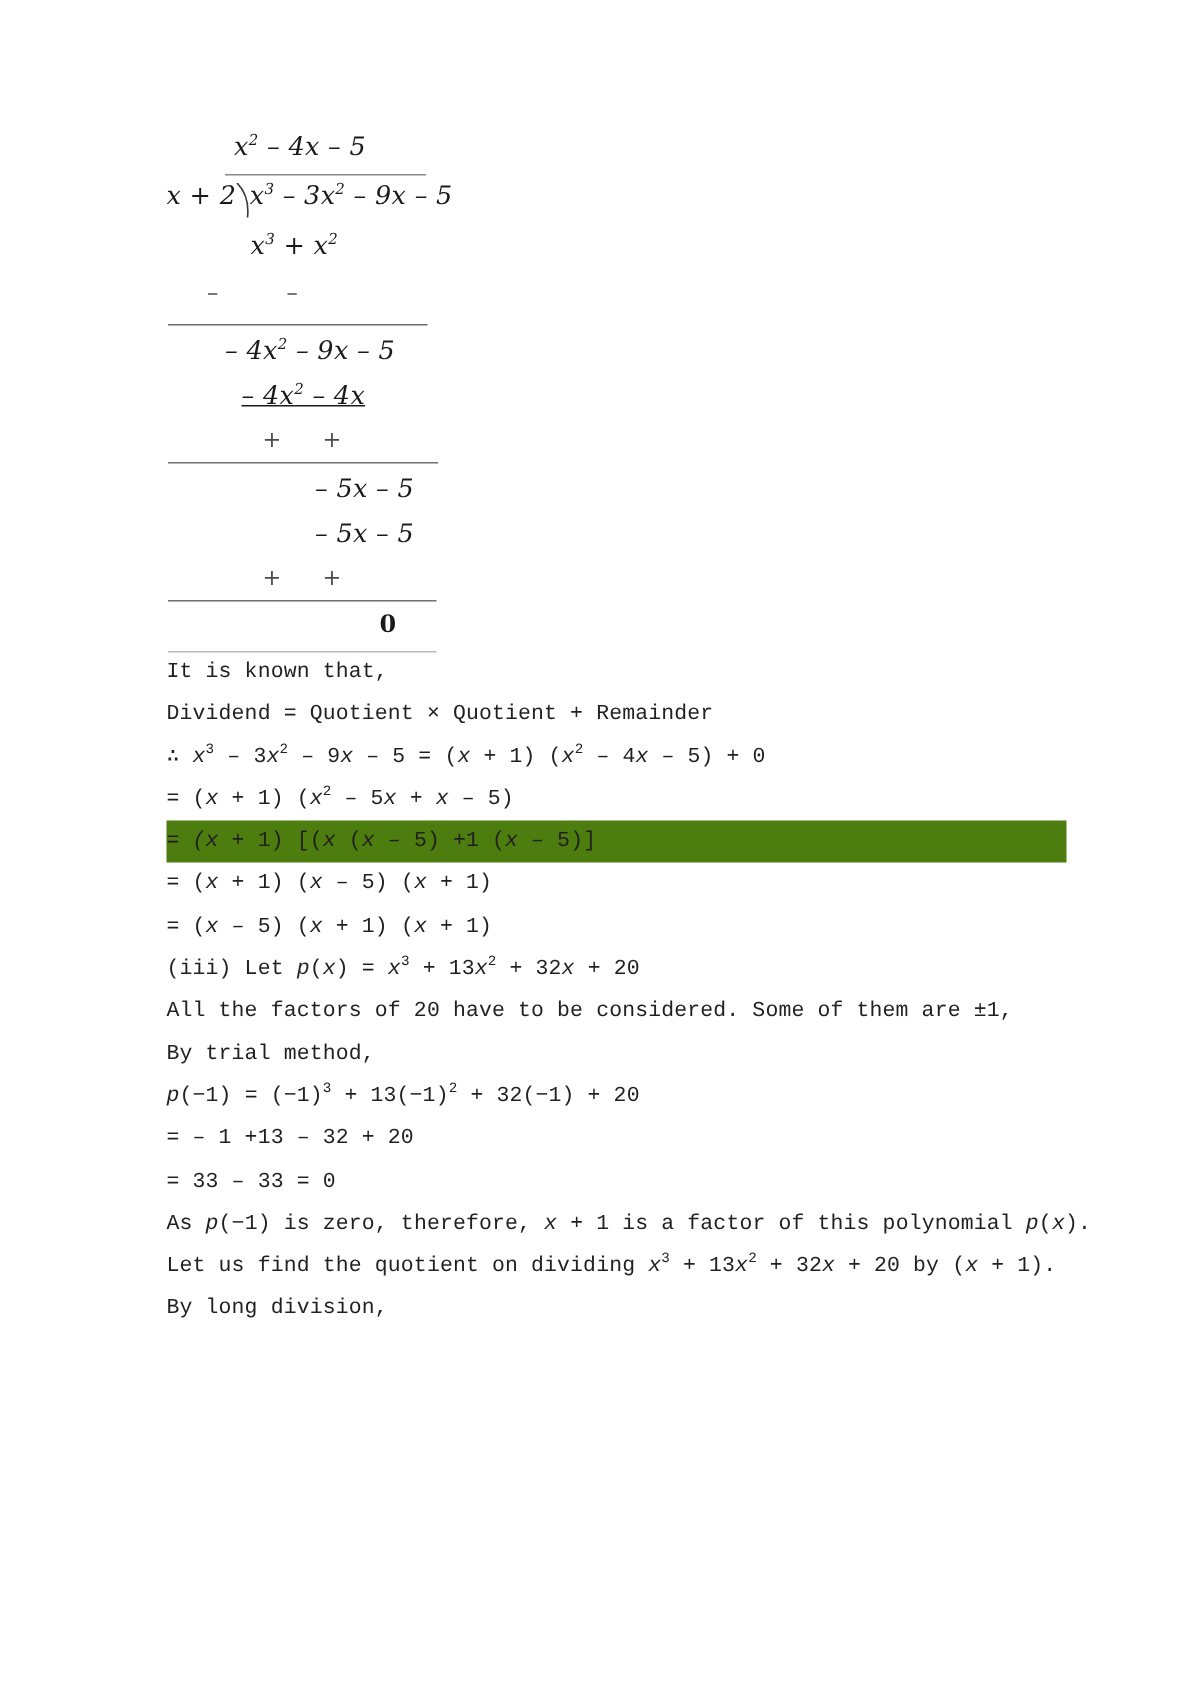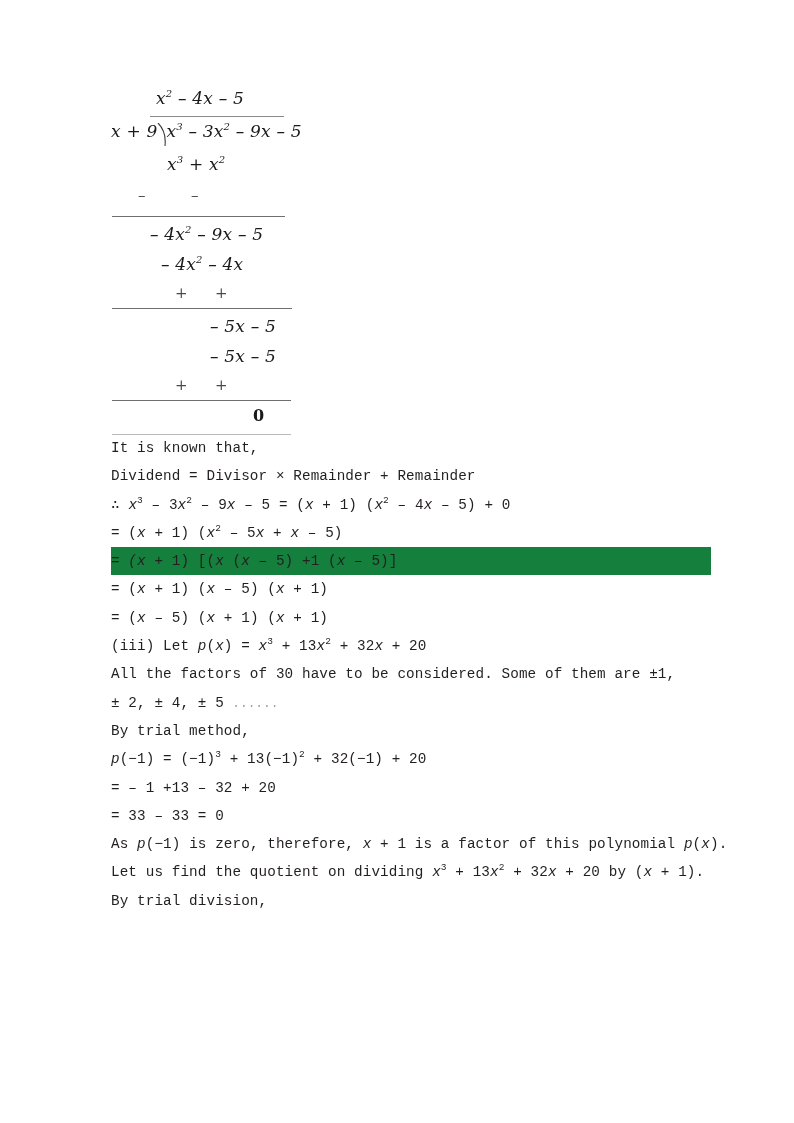--- a/index.html
+++ b/index.html
@@ -120,21 +120,21 @@
   .line {
     font-family: Liberation Mono, monospace;
     font-size: 14.3px;
     line-height: 28.3px;
     height: 28.3px;
     color: #231f20;
     white-space: nowrap;
     letter-spacing: 0.1px;
   }
   .line.highlight {
-    background: #15803d;
+    background: #4d7c0f;
   }
   .line i, .line .it {
     font-style: italic;
   }
   .line sup {
     font-size: 9.5px;
     vertical-align: super;
     line-height: 0;
   }
   .dots {
@@ -150,39 +150,39 @@
 
   <div class="division-block">
 
     <div class="math quotient">
       <span class="it">x<sup>2</sup> – 4x – 5</span>
     </div>
 
     <div class="overbar"></div>
 
     <div class="math divisor-row">
-      <span>x + 9</span><span class="bracket"><svg class="bracket-svg" width="10" height="24" viewBox="0 0 10 24">
+      <span>x + 2</span><span class="bracket"><svg class="bracket-svg" width="10" height="24" viewBox="0 0 10 24">
             <path d="M1,0 C7,6 9,14 8,23" stroke="#3a3a3a" stroke-width="1.1" fill="none"></path>
           </svg></span><span>x<sup>3</sup> – 3x<sup>2</sup> – 9x – 5</span>
     </div>
 
     <div class="math subtract-row">
       <span>x<sup>3</sup> +  x<sup>2</sup></span>
     </div>
 
     <div class="sign-row" style="left:27px; top:98px;"><span>–</span></div>
     <div class="sign-row" style="left:80px; top:98px;"><span>–</span></div>
 
     <div class="rule" style="left:1px; top:128px; width:173px;"></div>
 
     <div class="math" style="position:absolute; left:39px; top:136px;">
       <span>– 4x<sup>2</sup> – 9x – 5</span>
     </div>
 
-    <div class="math" style="position:absolute; left:50px; top:166px;">
+    <div class="math" style="position:absolute; left:50px; top:166px;text-decoration:underline;">
       <span>– 4x<sup>2</sup> – 4x</span>
     </div>
 
     <div class="sign-row" style="left:64px; top:196px;"><span>+</span></div>
     <div class="sign-row" style="left:104px; top:196px;"><span>+</span></div>
 
     <div class="rule" style="left:1px; top:220px; width:180px;"></div>
 
     <div class="math" style="position:absolute; left:99px; top:228px; font-style:italic;">
       <span>– 5x – 5</span>
@@ -200,31 +200,30 @@
     <div class="remainder-row" style="left:142px; top:318px;">
       <span>0</span>
     </div>
 
     <div class="rule light" style="left:1px; top:346px; width:179px;"></div>
 
   </div>
 
   <div class="body-text">
     <div class="line">It is known that,</div>
-    <div class="line">Dividend = Divisor × Remainder + Remainder</div>
+    <div class="line">Dividend = Quotient × Quotient + Remainder</div>
     <div class="line">∴ <i>x</i><sup>3</sup> – 3<i>x</i><sup>2</sup> – 9<i>x</i> – 5 = (<i>x</i> + 1) (<i>x</i><sup>2</sup> – 4<i>x</i> – 5) + 0</div>
     <div class="line">= (<i>x</i> + 1) (<i>x</i><sup>2</sup> – 5<i>x</i> + <i>x</i> – 5)</div>
     <div class="line highlight">= <i>(x</i> + 1) [(<i>x</i> (<i>x</i> – 5) +1 (<i>x</i> – 5)]</div>
     <div class="line">= (<i>x</i> + 1) (<i>x</i> – 5) (<i>x</i> + 1)</div>
     <div class="line">= (<i>x</i> – 5) (<i>x</i> + 1) (<i>x</i> + 1)</div>
     <div class="line">(iii) Let <i>p</i>(<i>x</i>) = <i>x</i><sup>3</sup> + 13<i>x</i><sup>2</sup> + 32<i>x</i> + 20</div>
-    <div class="line">All the factors of 30 have to be considered. Some of them are ±1,</div>
-    <div class="line">± 2, ± 4, ± 5 <span class="dots">......</span></div>
+    <div class="line">All the factors of 20 have to be considered. Some of them are ±1,</div>
     <div class="line">By trial method,</div>
     <div class="line"><i>p</i>(−1) = (−1)<sup>3</sup> + 13(−1)<sup>2</sup> + 32(−1) + 20</div>
     <div class="line">= – 1 +13 – 32 + 20</div>
     <div class="line">= 33 – 33 = 0</div>
     <div class="line">As <i>p</i>(−1) is zero, therefore, <i>x</i> + 1 is a factor of this polynomial <i>p</i>(<i>x</i>).</div>
     <div class="line">Let us find the quotient on dividing <i>x</i><sup>3</sup> + 13<i>x</i><sup>2</sup> + 32<i>x</i> + 20 by (<i>x</i> + 1).</div>
-    <div class="line">By trial division,</div>
+    <div class="line">By long division,</div>
   </div>
 
 </div>
 
 </body></html>

